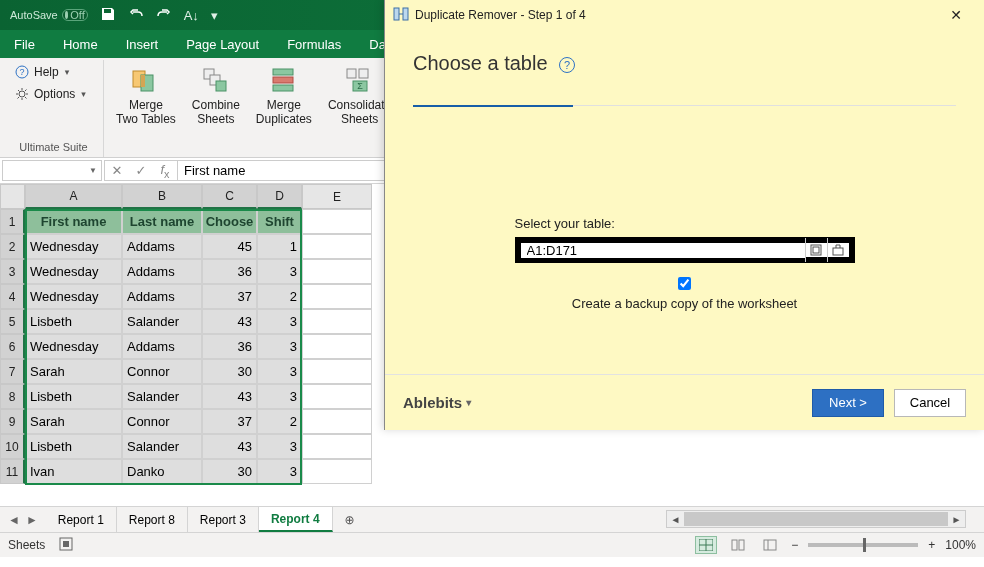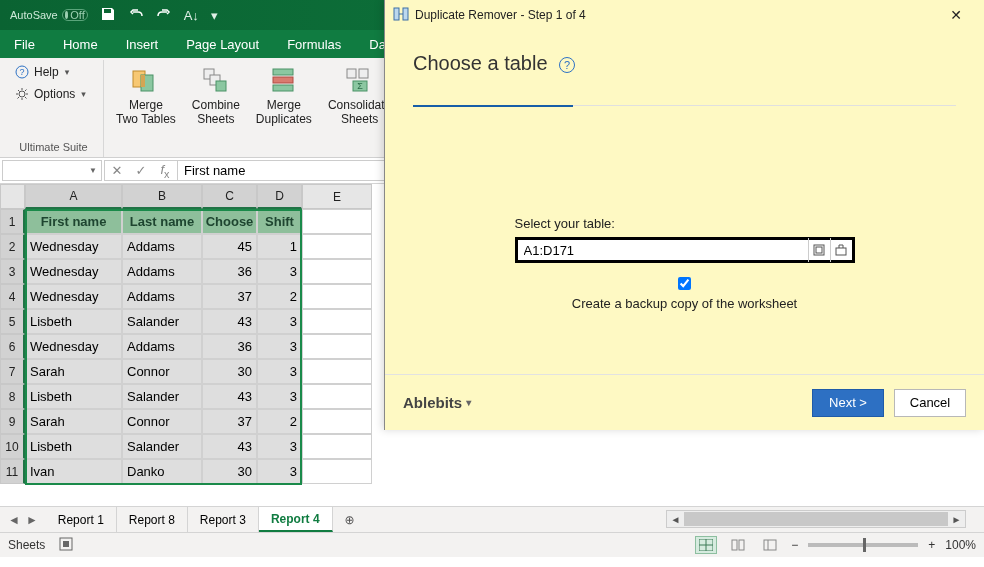--- a/index.html
+++ b/index.html
@@ -232,21 +232,21 @@
   .dlg-close { width: 40px; height: 28px; display:flex; align-items:center; justify-content:center; cursor:pointer; font-size: 14px; }
   .dlg-body { padding: 22px 28px; flex: 1; font-size: 14px; color: #222; }
   .dlg-h1 { font-size: 20px; color: #333; font-weight: 400; margin-bottom: 30px; }
   .help-icon { display:inline-flex; width:16px; height:16px; border:1px solid #2e72c5; color:#2e72c5; border-radius:50%; align-items:center; justify-content:center; font-size:11px; margin-left:6px; vertical-align: middle;}
   .hr-active { height:1px; background: #e0e0e0; position: relative; margin-bottom: 30px; }
   .hr-active::before { content:""; position:absolute; left:0; top:0; width:160px; height:2px; background:#175ea8; }
   .field-row { margin: 0 auto; width: 340px; }
   .field-label { font-size: 13px; margin-bottom: 6px; display:block; }
   .sel-input {
     display:flex; align-items:center;
-    border:3px solid #000000;
+    border:6px solid #000000;
     height:26px;
     background:#fff;
   }
   .sel-input input { flex:1; border:none; outline:none; padding:0 6px; font-size:13px; }
   .sel-input .ibtn { width:22px; height:24px; display:flex; align-items:center; justify-content:center; border-left:1px solid #ccc; cursor:pointer; }
   .cb-row { margin-top: 14px; display:flex; align-items:center; gap:6px; font-size:13px;flex-direction:column; }
   .dlg-footer {
     border-top: 1px solid #e2e2e2;
     height: 56px;
     display:flex; align-items:center; justify-content: space-between;

